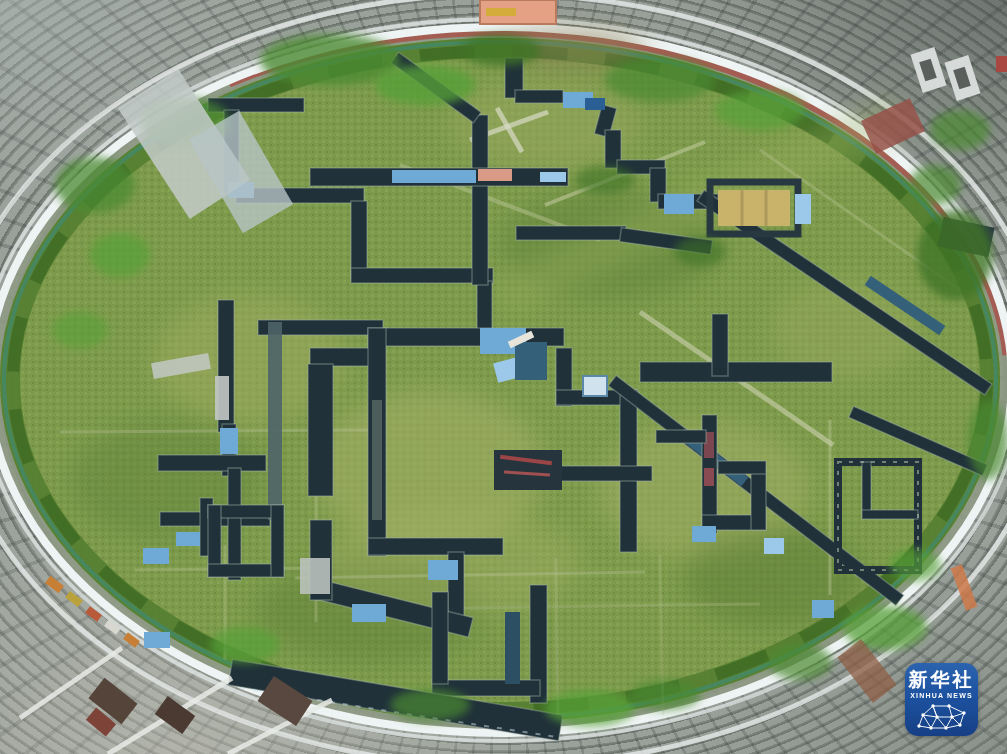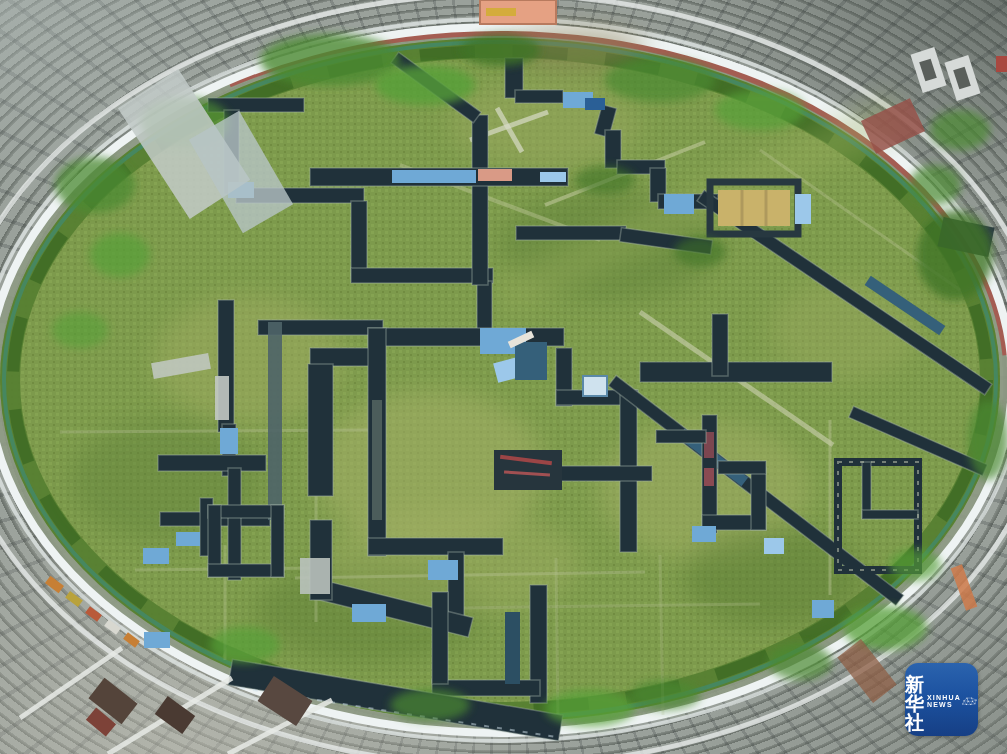--- a/index.html
+++ b/index.html
@@ -14,21 +14,21 @@
     #8f958f;}
   .tints{position:absolute;inset:0;background:
     radial-gradient(ellipse 420px 300px at 0% 0%, rgba(175,185,182,.55), transparent 70%),
     radial-gradient(ellipse 520px 360px at 100% 0%, rgba(68,76,72,.5), transparent 70%),
     radial-gradient(ellipse 560px 380px at 18% 100%, rgba(198,196,184,.55), transparent 72%),
     radial-gradient(ellipse 480px 330px at 100% 100%, rgba(118,124,118,.4), transparent 70%);}
   .scene{position:absolute;inset:0;}
   
   .logo{position:absolute;left:905px;top:663px;width:73px;height:73px;
         border-radius:13px;background:linear-gradient(180deg,#2b63ae 0%,#1c52a0 45%,#163f85 100%);
-        display:flex;flex-direction:row;align-items:center;justify-content:flex-start;
+        display:flex;flex-direction:column;align-items:center;justify-content:flex-start;
         box-shadow:0 1px 4px rgba(0,0,0,.35);color:#fff;}
   .logo-cn{font-size:19px;font-weight:bold;letter-spacing:3px;margin-top:7px;line-height:1;
            text-shadow:0 0 1px rgba(255,255,255,.4);}
   .logo-en{font-size:7px;letter-spacing:1.2px;margin-top:3px;line-height:1;font-weight:bold;}
   .logo-net{margin-top:3px;}
 </style>
 </head>
 <body>
 
 <div class="stage">

